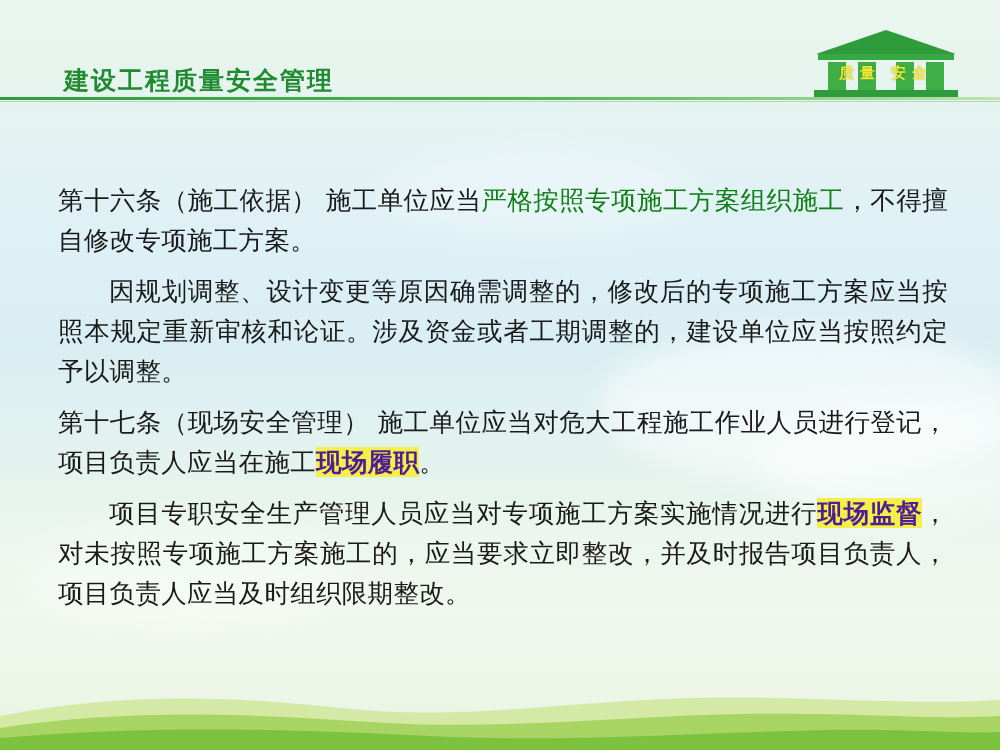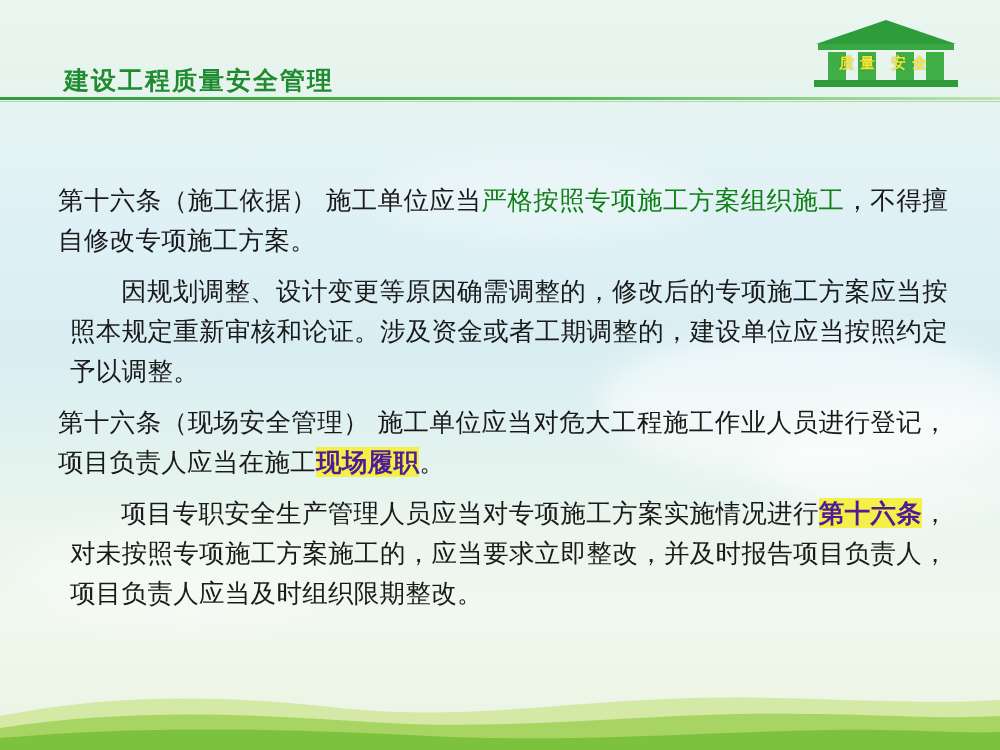--- a/index.html
+++ b/index.html
@@ -76,21 +76,21 @@
     top: 101px;
     width: 1000px;
     height: 1px;
     background: rgba(120,190,120,0.5);
   }
 
   
   .logo {
     position: absolute;
     left: 806px;
-    top: 18px;
+    top: 28px;
     width: 160px;
     height: 70px;
   }
   .logo svg { display: block; }
   .logo-text {
     position: absolute;
     left: 0;
     top: 36px;
     width: 160px;
     text-align: center;
@@ -111,21 +111,21 @@
     color: #1a1a1a;
     font-size: 25.5px;
     line-height: 40px;
     font-family: "DejaVu Serif", "Liberation Serif", serif;
   }
   .para {
     margin: 0 0 11px 0;
     text-align: justify;
     letter-spacing: 0.3px;
   }
-  .para.indent { text-indent: 2em; margin-left: 12px; }
+  .para.indent { text-indent: 2em; }
   .hl {
     color: #117f17;
     font-weight: normal;
   }
   .hl-yellow {
     color: #4c1d95;
     font-weight: bold;
     background: #f4ef49;
   }
 
@@ -168,22 +168,22 @@
 
         <rect x="8" y="62" width="144" height="7" fill="#2f9c3c"></rect>
       </svg>
       <div class="logo-text">质量 安全</div>
     </div>
   </div>
 
   <div class="content">
       <p class="para"><span>第十六条（施工依据）  施工单位应当</span><span class="hl">严格按照专项施工方案组织施工</span><span>，不得擅自修改专项施工方案。</span></p>
       <p class="para indent"><span>因规划调整、设计变更等原因确需调整的，修改后的专项施工方案应当按照本规定重新审核和论证。涉及资金或者工期调整的，建设单位应当按照约定予以调整。</span></p>
-      <p class="para"><span>第十六条（现场安全管理）  施工单位应当对危大工程施工作业人员进行登记，项目负责人应当在施工</span><span class="hl-yellow">现场履职</span><span>。</span></p>
-      <p class="para indent"><span>项目专职安全生产管理人员应当对专项施工方案实施情况进行</span><span class="hl-yellow">第十六条</span><span>，对未按照专项施工方案施工的，应当要求立即整改，并及时报告项目负责人，项目负责人应当及时组织限期整改。</span></p>
+      <p class="para"><span>第十七条（现场安全管理）  施工单位应当对危大工程施工作业人员进行登记，项目负责人应当在施工</span><span class="hl-yellow">现场履职</span><span>。</span></p>
+      <p class="para indent"><span>项目专职安全生产管理人员应当对专项施工方案实施情况进行</span><span class="hl-yellow">现场监督</span><span>，对未按照专项施工方案施工的，应当要求立即整改，并及时报告项目负责人，项目负责人应当及时组织限期整改。</span></p>
     </div>
 
   <div class="grass">
     <svg width="1000" height="92" viewBox="0 0 1000 92" xmlns="http://www.w3.org/2000/svg">
       <path d="M0,58 C120,34 230,38 340,50 C460,63 560,44 690,40 C800,37 910,48 1000,42 L1000,92 L0,92 Z" fill="#cfe69a" opacity="0.85"></path>
       <path d="M0,70 C130,50 250,56 370,64 C500,73 620,58 740,56 C860,54 930,62 1000,58 L1000,92 L0,92 Z" fill="#a8d463"></path>
       <path d="M0,80 C160,66 300,72 430,78 C570,85 700,74 830,72 C910,71 960,76 1000,74 L1000,92 L0,92 Z" fill="#7cc23f"></path>
     </svg>
   </div>
 

